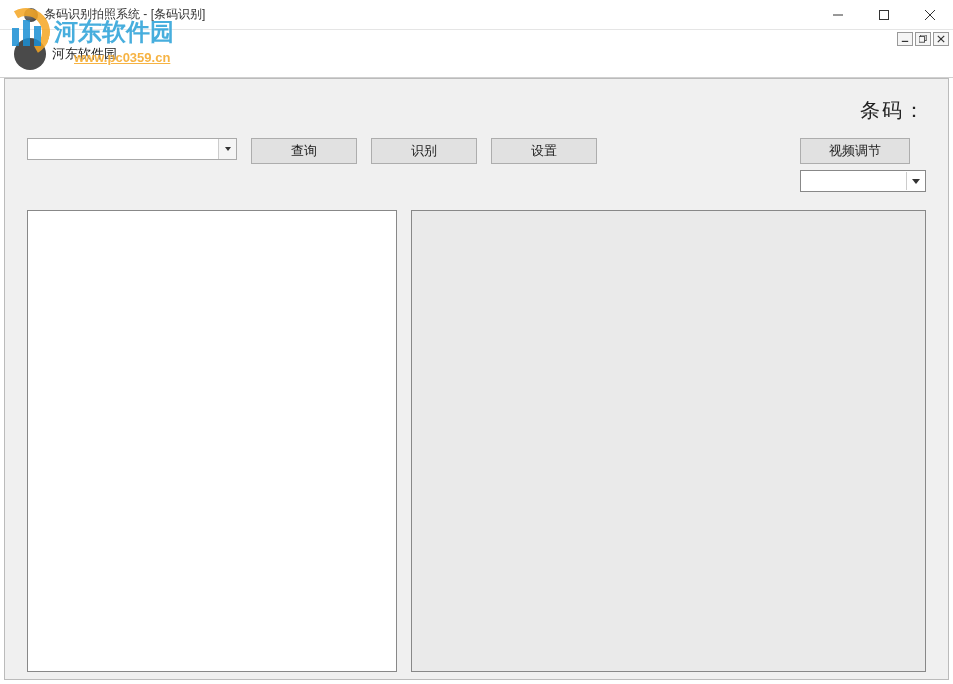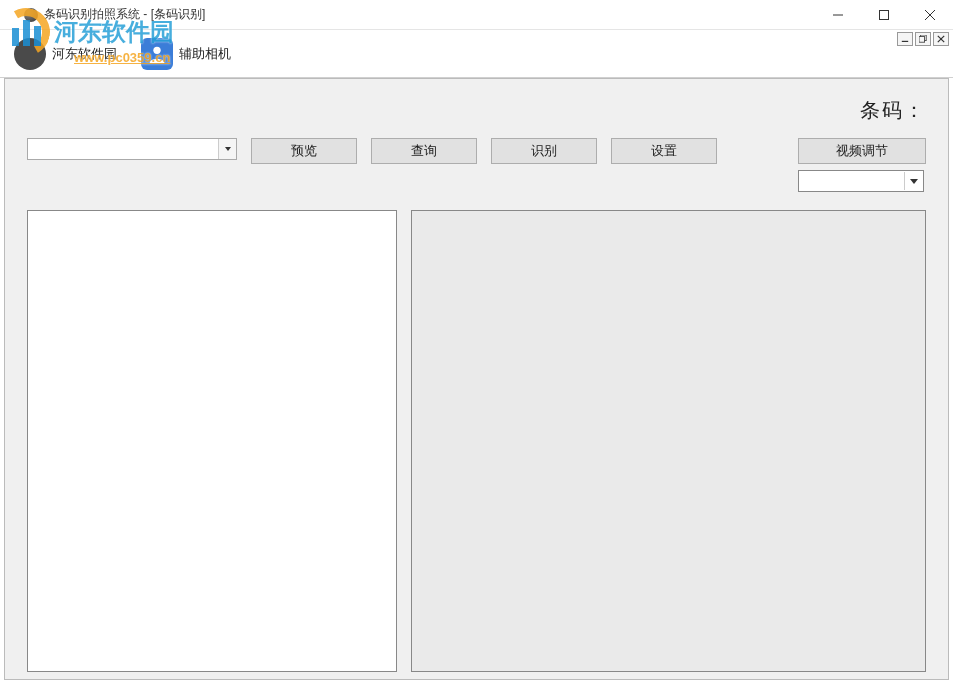--- a/index.html
+++ b/index.html
@@ -116,21 +116,21 @@
       background: #e1e1e1;
       border: 1px solid #adadad;
       font-size: 13px; color: #222;
       display: flex; align-items: center; justify-content: center;
     }
     .right-stack {
       margin-left: auto;
       display: flex; flex-direction: column; gap: 6px;
       align-items: stretch;
     }
-    .right-stack .btn { width: 128px; align-items: center; }
+    .right-stack .btn { width: 110px; align-items: center; }
     .select-box {
       width: 126px; height: 22px;
       background: #fff; border: 1px solid #888;
       position: relative;
     }
     .select-arrow-box {
       position: absolute; right: 1px; top: 1px; bottom: 1px;
       width: 18px;
       display: flex; align-items: center; justify-content: center;
       border-left: 1px solid #ccc;
@@ -237,41 +237,29 @@
         <line x1="9" y1="1" x2="1" y2="9"></line>
       </svg>
   </div>
 </div>
 
 <div class="toolbar">
   <div class="tool-item">
     <div class="tool-icon icon-circle"></div>
     <span class="tool-label">河东软件园</span>
   </div>
-  <div class="tool-item">
-    <div class="tool-icon icon-blue">
-      <svg viewBox="0 0 24 24" width="22" height="22">
-          <circle cx="12" cy="8" r="4"></circle>
-          <path d="M4 22 C4 16 20 16 20 22 Z"></path>
-        </svg>
-    </div>
-    <span class="tool-label">辅助相机</span>
-  </div>
 </div>
 
 <div class="client">
   <div class="barcode-label">条码：</div>
 
   <div class="controls-row">
     <div class="combo">
       <span></span>
       <div class="combo-arrow"></div>
-    </div>
-    <div class="btn">
-      <span>预览</span>
     </div>
     <div class="btn">
       <span>查询</span>
     </div>
     <div class="btn">
       <span>识别</span>
     </div>
     <div class="btn">
       <span>设置</span>
     </div>

